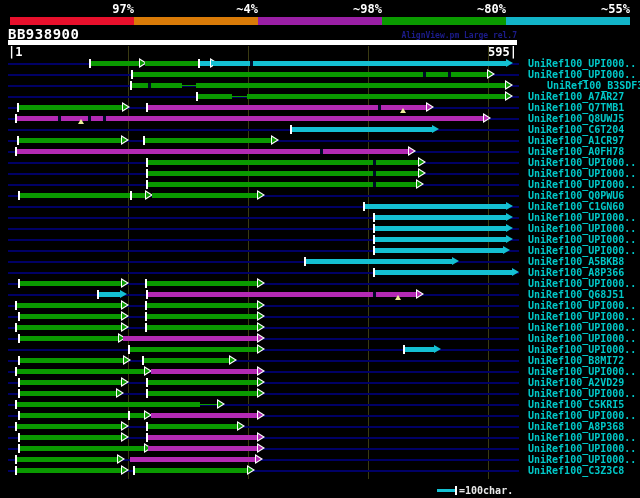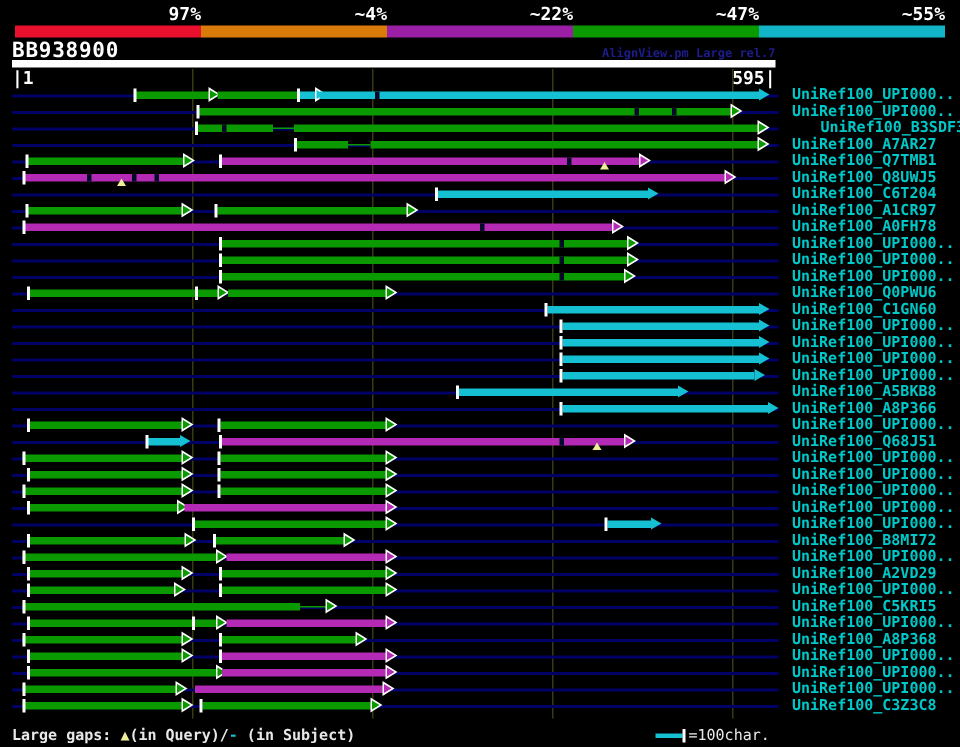--- a/index.html
+++ b/index.html
@@ -32,36 +32,36 @@
         border-right:3px solid transparent;border-bottom:5px solid #eeee99;}
   .hit-label{position:absolute;left:528px;height:11px;line-height:11px;font-size:10px;
              font-weight:bold;color:#00c8c8;white-space:pre;}
   #legend{position:absolute;left:8px;top:484px;height:13px;line-height:13px;font-size:10px;
           font-weight:bold;color:#e8e8e8;white-space:pre;}
   #legend .ymark{color:#eeee99;}
   #legend .cmark{color:#14c0d2;}
   #scale-line{position:absolute;left:437px;top:489px;width:18px;height:3px;background:#14c0d2;}
   #scale-line-tick{position:absolute;left:455px;top:486px;width:2px;height:9px;background:#fff;}
   #scale-line-label{position:absolute;left:459px;top:484px;height:13px;line-height:13px;
-                    font-size:10px;font-weight:normal;color:#e8e8e8;}
+                    font-size:10px;font-weight:bold;color:#e8e8e8;}
 </style>
 </head>
 <body>
 
 <div id="screen">
 
   <div id="scale-bar">
       <div class="scale-seg" style="left: 10px; width: 124px; background: rgb(232, 16, 44);"></div>
       <div class="scale-label" style="left: 44px;">97%</div>
       <div class="scale-seg" style="left: 134px; width: 124px; background: rgb(217, 123, 8);"></div>
       <div class="scale-label" style="left: 168px;">~4%</div>
       <div class="scale-seg" style="left: 258px; width: 124px; background: rgb(154, 31, 165);"></div>
-      <div class="scale-label" style="left: 292px;">~22%</div>
+      <div class="scale-label" style="left: 292px;">~98%</div>
       <div class="scale-seg" style="left: 382px; width: 124px; background: rgb(10, 154, 0);"></div>
-      <div class="scale-label" style="left: 416px;">~47%</div>
+      <div class="scale-label" style="left: 416px;">~80%</div>
       <div class="scale-seg" style="left: 506px; width: 124px; background: rgb(18, 180, 200);"></div>
       <div class="scale-label" style="left: 540px;">~55%</div>
     </div>
 
   <div id="query-id">BB938900</div>
   <div id="credit">AlignView.pm Large rel.7</div>
 
   <div id="query-bar"></div>
 
   <div class="ruler-label" style="left:8px;">|1</div>
@@ -465,19 +465,18 @@
         <div class="arr-o-i" style="left: 122px; border-left: 5px solid rgb(10, 154, 0);"></div>
         <div class="seg" style="left: 135px; width: 113px; background: rgb(10, 154, 0);"></div>
         <div class="arr-o-w" style="left: 247px;"></div>
         <div class="arr-o-i" style="left: 248px; border-left: 5px solid rgb(10, 154, 0);"></div>
         <div class="tick" style="left: 15px;"></div>
         <div class="tick" style="left: 133px;"></div>
       </div>
       <div class="hit-label" style="top: 465px;">UniRef100_C3Z3C8</div>
     </div>
 
-  <div id="legend"><span>Large gaps: </span><span class="ymark">▲</span><span>(in Query)/</span><span class="cmark">-</span><span> (in Subject)</span></div>
 
   <div id="scale-line"></div>
   <div id="scale-line-tick"></div>
   <div id="scale-line-label">=100char.</div>
 
 </div>
 
 </body></html>

